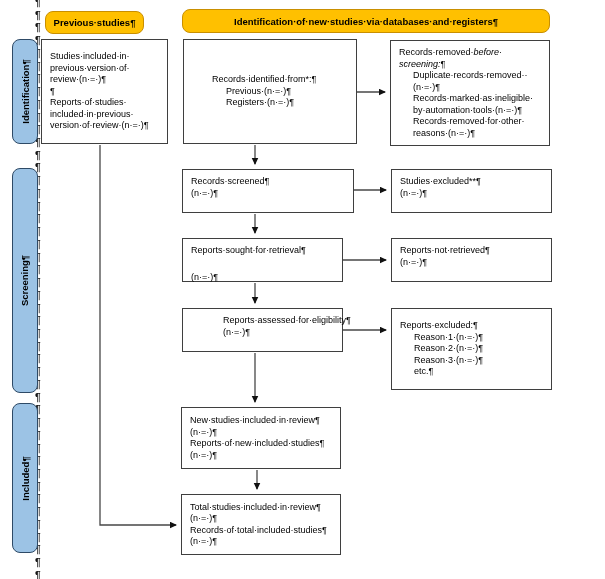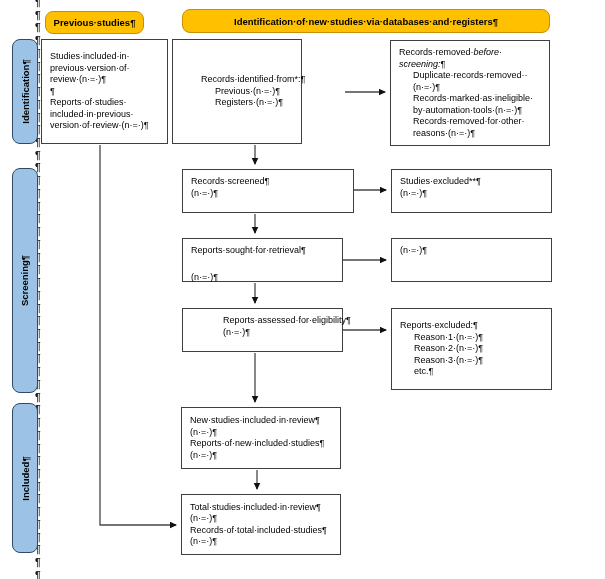--- a/index.html
+++ b/index.html
@@ -79,21 +79,21 @@
   <div class="box" style="left:41px;top:39px;width:127px;height:105px;">
       <div class="line"><span>Studies·included·in·</span></div>
       <div class="line"><span>previous·version·of·</span></div>
       <div class="line"><span>review·(n·=·)¶</span></div>
       <div class="line"><span>¶</span></div>
       <div class="line"><span>Reports·of·studies·</span></div>
       <div class="line"><span>included·in·previous·</span></div>
       <div class="line"><span>version·of·review·(n·=·)¶</span></div>
     </div>
 
-  <div class="box" style="left:172px;top:39px;width:130px;height:105px;padding-left:28px;">
+  <div class="box" style="left:183px;top:39px;width:174px;height:105px;padding-left:28px;">
       <div class="line"><span>Records·identified·from*:¶</span></div>
       <div class="line ind"><span>Previous·(n·=·)¶</span></div>
       <div class="line ind"><span>Registers·(n·=·)¶</span></div>
     </div>
 
   <div class="box" style="left:390px;top:40px;width:160px;height:106px;">
       <div class="line"><span>Records·removed·</span><span class="it">before·</span></div>
       <div class="line"><span class="it">screening:</span><span>¶</span></div>
       <div class="line ind"><span>Duplicate·records·removed··</span></div>
       <div class="line ind"><span>(n·=·)¶</span></div>
@@ -112,20 +112,21 @@
       <div class="line"><span>Studies·excluded**¶</span></div>
       <div class="line"><span>(n·=·)¶</span></div>
     </div>
 
   <div class="box top" style="left:182px;top:238px;width:161px;height:44px;gap:15px;">
       <div class="line"><span>Reports·sought·for·retrieval¶</span></div>
       <div class="line"><span>(n·=·)¶</span></div>
     </div>
 
   <div class="box top" style="left:391px;top:238px;width:161px;height:44px;">
+      <div class="line"><span>Reports·not·retrieved¶</span></div>
       <div class="line"><span>(n·=·)¶</span></div>
     </div>
 
   <div class="box top" style="left:182px;top:308px;width:161px;height:44px;padding-left:40px;">
       <div class="line"><span>Reports·assessed·for·eligibility¶</span></div>
       <div class="line"><span>(n·=·)¶</span></div>
     </div>
 
   <div class="box" style="left:391px;top:308px;width:161px;height:82px;">
       <div class="line"><span>Reports·excluded:¶</span></div>

